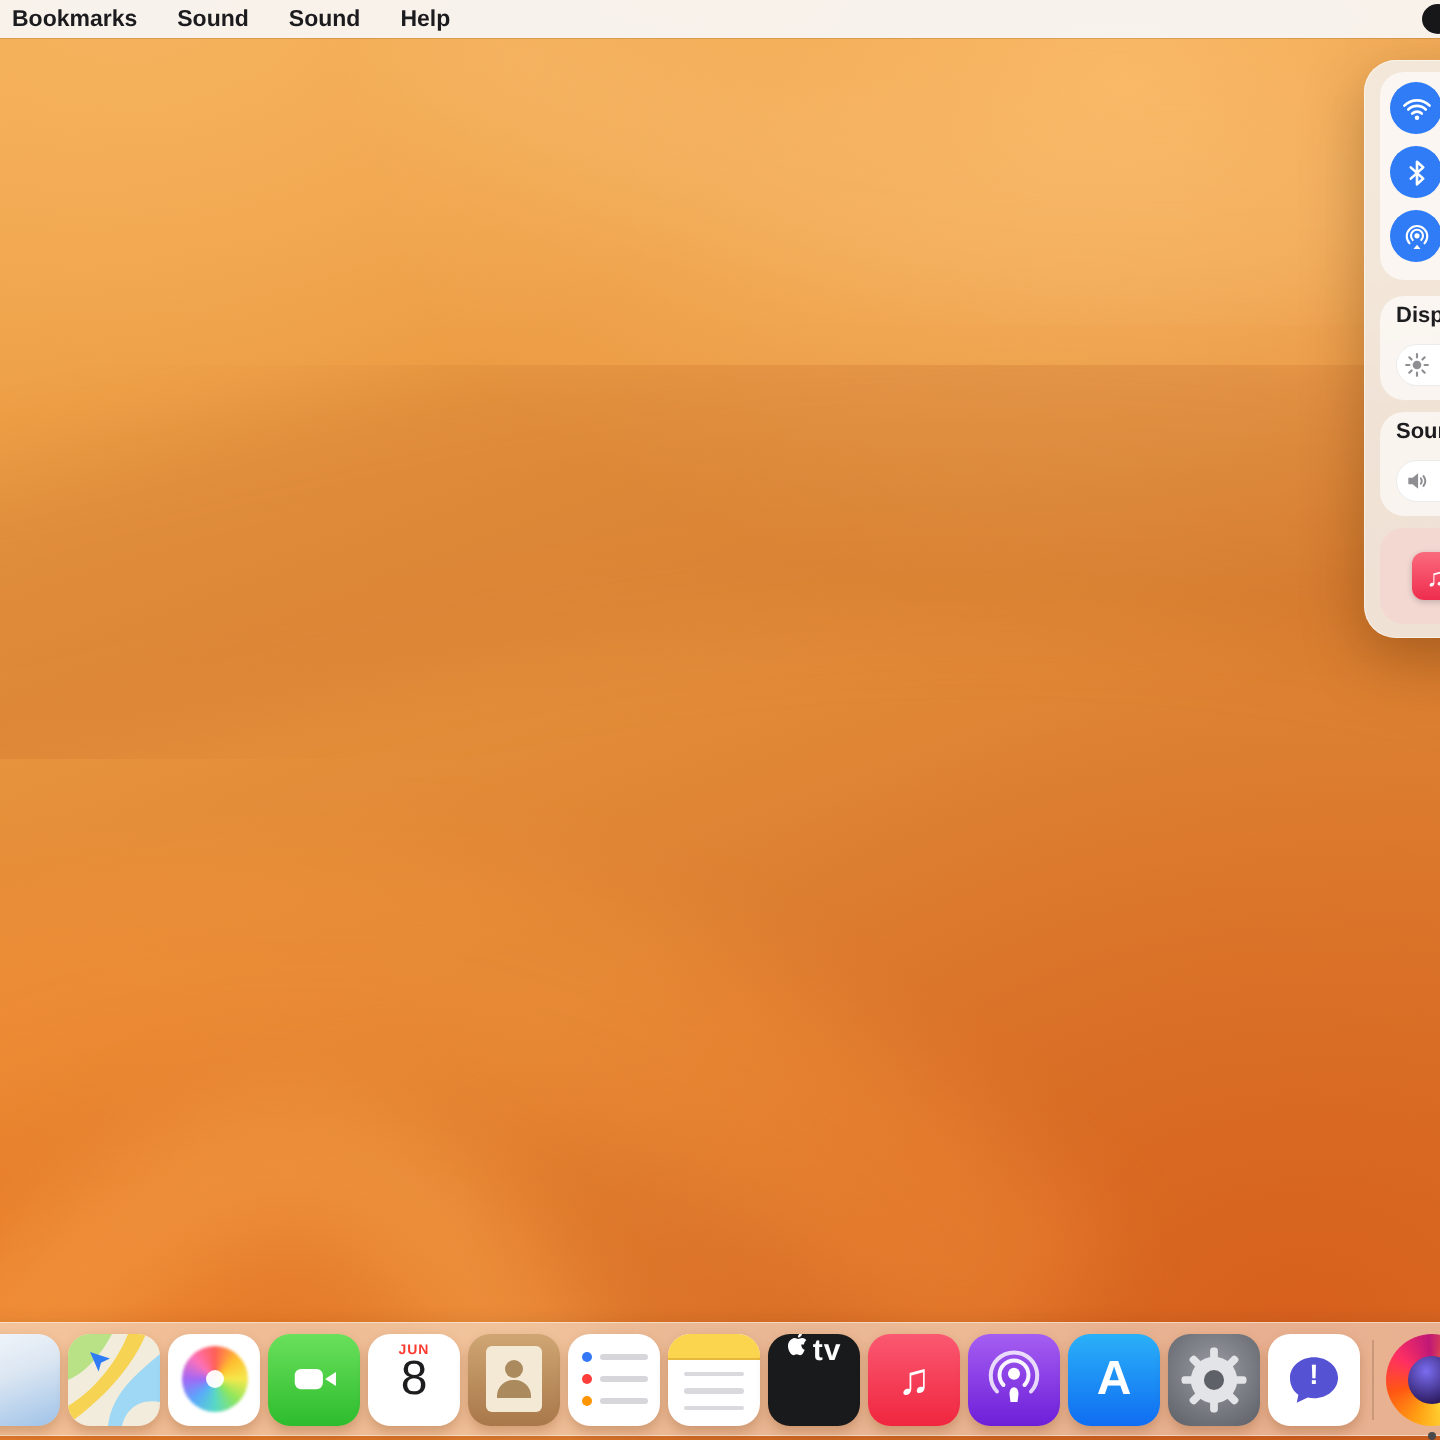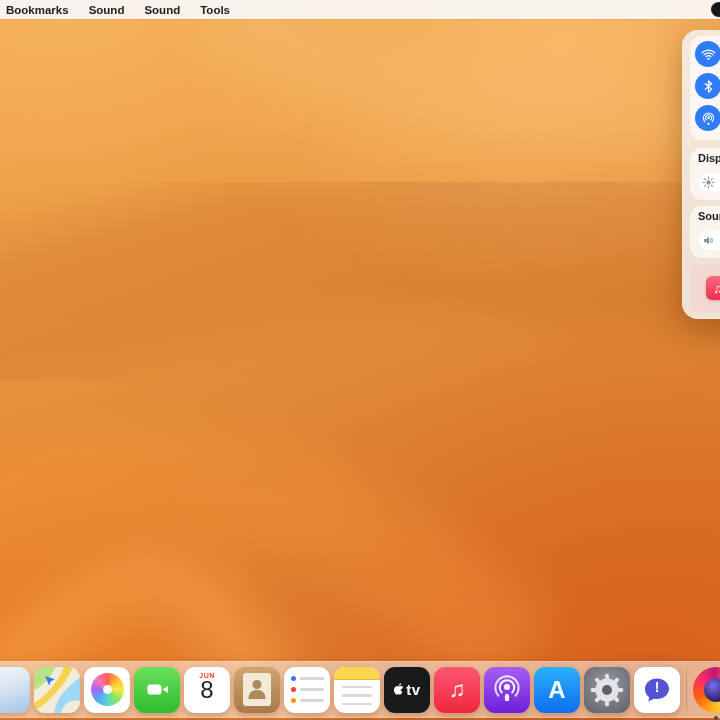--- a/index.html
+++ b/index.html
@@ -107,21 +107,21 @@
 
   .icon-reminders{background:#ffffff;padding:9px 0 0 7px;}
   .rem-row{display:flex;align-items:center;gap:4px;margin-bottom:6px;}
   .rem-dot{width:5px;height:5px;border-radius:50%;}
   .rem-line{width:24px;height:3px;border-radius:2px;background:#d6d6db;}
 
   .icon-notes{background:#ffffff;}
   .notes-top{height:13px;background:#fbd54e;border-bottom:1.5px solid #e6b93c;}
   .notes-line{height:2.5px;border-radius:2px;background:#d9d9de;margin:6px 8px 0 8px;}
 
-  .icon-tv{background:#191a1c;display:flex;align-items:center;justify-content:center;gap:2px;color:#fff;}
+  .icon-tv{background:#191a1c;display:flex;justify-content:center;gap:2px;color:#fff;}
   .icon-tv svg{width:11px;height:13px;margin-top:-2px;}
   .tv-label{font-size:15px;font-weight:bold;letter-spacing:0.5px;}
 
   .icon-music{background:linear-gradient(180deg,#fb5871,#f0263f);display:flex;align-items:center;justify-content:center;color:#fff;font-size:22px;}
 
   .icon-podcasts{background:linear-gradient(180deg,#a55ef2,#6d1fd8);display:flex;align-items:center;justify-content:center;}
   .icon-podcasts svg{width:30px;height:30px;}
 
   .icon-appstore{background:linear-gradient(180deg,#2ab0f8,#0f6df2);display:flex;align-items:center;justify-content:center;color:#fff;font-size:24px;font-weight:bold;}
 
@@ -156,21 +156,21 @@
     <path d="M -80 540 C 160 430, 320 470, 520 660" stroke="#ff9e3f" stroke-width="110" fill="none" opacity="0.28" filter="url(#b1)"></path>
     <path d="M -40 720 C 110 545, 190 520, 280 720" stroke="#ffb056" stroke-width="70" fill="none" opacity="0.35" filter="url(#b1)"></path>
     <path d="M 220 0 C 300 80, 520 140, 760 90" stroke="#f7bd72" stroke-width="90" fill="none" opacity="0.30" filter="url(#b1)"></path>
   </svg>
 </div>
 
 <div class="menubar">
   <span class="menubar-item">Bookmarks</span>
   <span class="menubar-item">Sound</span>
   <span class="menubar-item">Sound</span>
-  <span class="menubar-item">Tools</span>
+  <span class="menubar-item">Help</span>
   <span class="menubar-right-icon"></span>
 </div>
 
 <div class="cc-panel">
 
   <div class="cc-card cc-card-connect">
     <div class="cc-toggle" style="top:5px;">
       <svg viewBox="0 0 24 24">
         <circle cx="12" cy="19" r="1.8" fill="#fff"></circle>
         <path d="M8.2 15.6a5.6 5.6 0 0 1 7.6 0" stroke="#fff" stroke-width="2.1" fill="none" stroke-linecap="round"></path>

